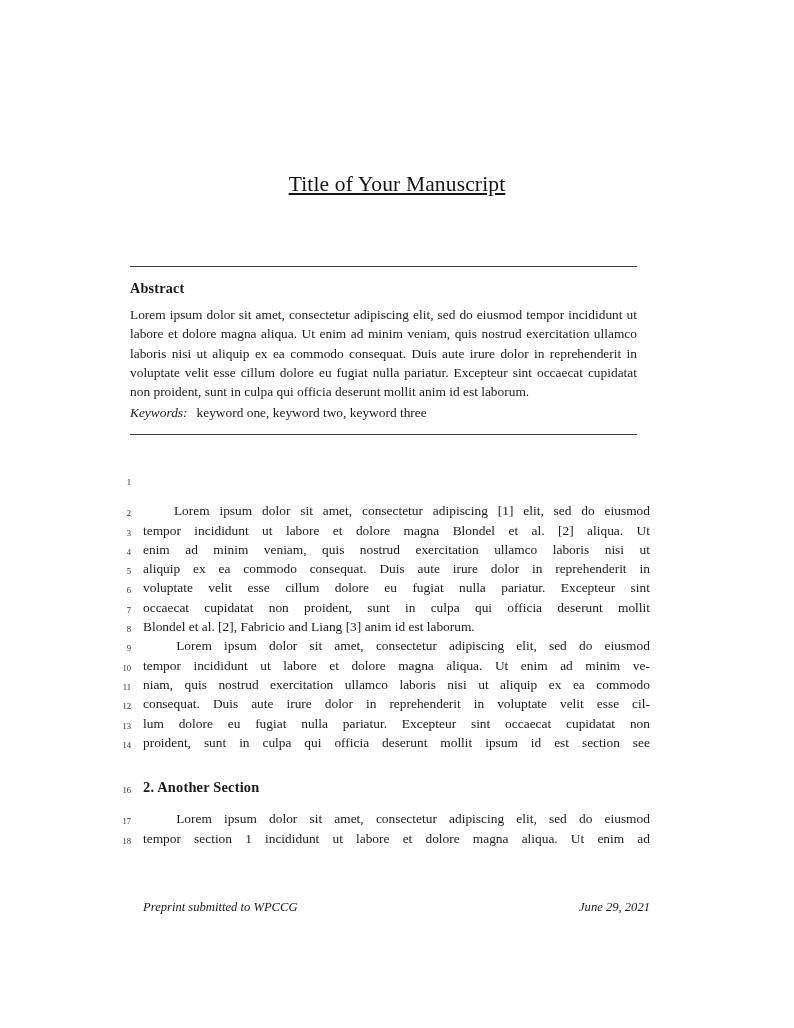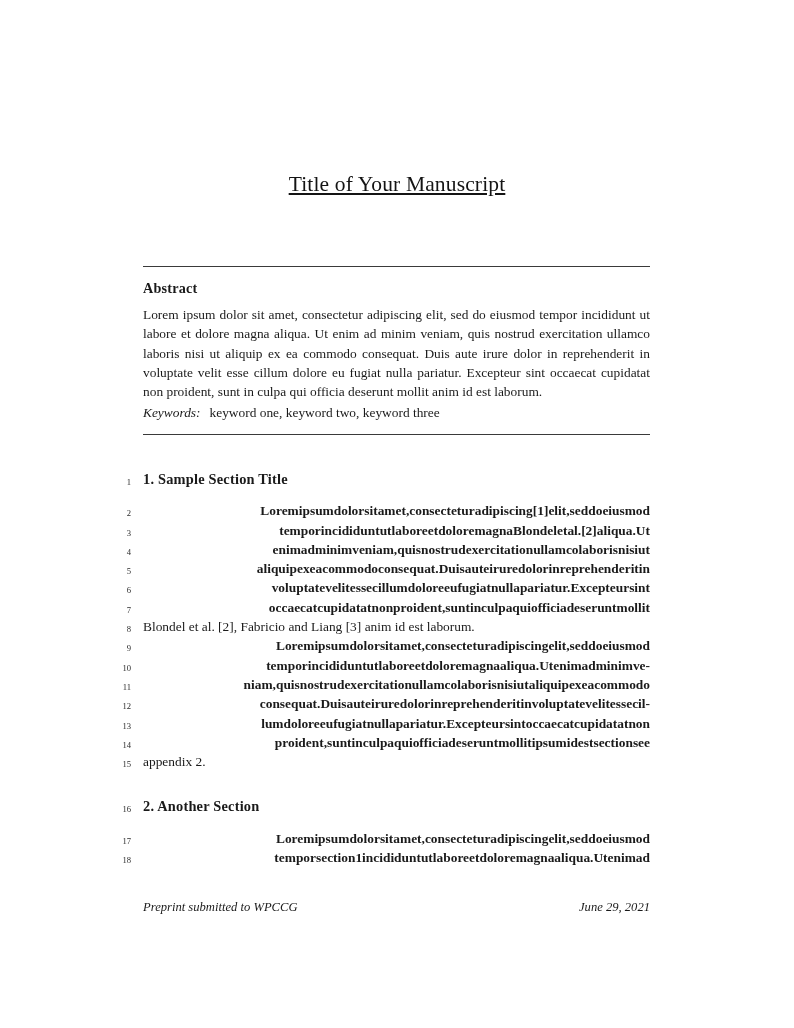--- a/index.html
+++ b/index.html
@@ -27,21 +27,21 @@
     font-size: 21.5px;
     font-weight: normal;
     letter-spacing: 0.15px;
     color: #141414;
     text-decoration: underline;
   }
 
   
   .abstract-block {
     position: absolute;
-    left: 143px;
+    left: 130px;
     top: 266px;
     width: 507px;
   }
   .rule {
     height: 0;
     border: 0;
     border-top: 1.1px solid #3a3a3a;
     margin: 0;
     width: 100%;
   }
@@ -98,23 +98,22 @@
     position: absolute;
     left: 143px;
     width: 507px;
     font-size: 13.4px;
     line-height: 19.3px;
     white-space: nowrap;
     color: #1a1a1a;
   }
   .ln-text.justified {
     display: flex;
-    justify-content: flex-end;
+    justify-content: space-between;
     white-space: normal;
-    font-weight: bold;
   }
   .ln-text.justified > span {
     white-space: pre;
   }
   .sec-heading {
     font-weight: bold;
     font-size: 14.4px;
     letter-spacing: 0.2px;
   }
   .indent {
@@ -150,21 +149,20 @@
     <p class="abstract-body">Lorem ipsum dolor sit amet, consectetur adipiscing elit, sed do eiusmod tempor incididunt ut labore et dolore magna aliqua. Ut enim ad minim veniam, quis nostrud exercitation ullamco laboris nisi ut aliquip ex ea commodo consequat. Duis aute irure dolor in reprehenderit in voluptate velit esse cillum dolore eu fugiat nulla pariatur. Excepteur sint occaecat cupidatat non proident, sunt in culpa qui officia deserunt mollit anim id est laborum.</p>
     <div class="keywords-line">
       <span class="keywords-label">Keywords:</span><span class="keywords-values">keyword one, keyword two, keyword three</span>
     </div>
     <hr class="rule">
   </div>
 
   <div class="body-area">
       <div class="ln-row">
         <span class="lineno">1</span>
-        <span class="ln-text sec-heading">1.  Sample Section Title</span>
       </div>
       <div class="gap-small"></div>
       <div class="ln-row">
         <span class="lineno">2</span>
         <span class="ln-text justified">
           <span class="indent"></span>
           <span>Lorem</span>
           <span>ipsum</span>
           <span>dolor</span>
           <span>sit</span>
@@ -361,24 +359,20 @@
           <span>officia</span>
           <span>deserunt</span>
           <span>mollit</span>
           <span>ipsum</span>
           <span>id</span>
           <span>est</span>
           <span>section</span>
           <span>see</span>
         </span>
       </div>
-      <div class="ln-row">
-        <span class="lineno">15</span>
-        <span class="ln-text">appendix 2.</span>
-      </div>
       <div class="gap-sec"></div>
       <div class="ln-row">
         <span class="lineno">16</span>
         <span class="ln-text sec-heading">2.  Another Section</span>
       </div>
       <div class="gap-small"></div>
       <div class="ln-row">
         <span class="lineno">17</span>
         <span class="ln-text justified">
           <span class="indent"></span>

